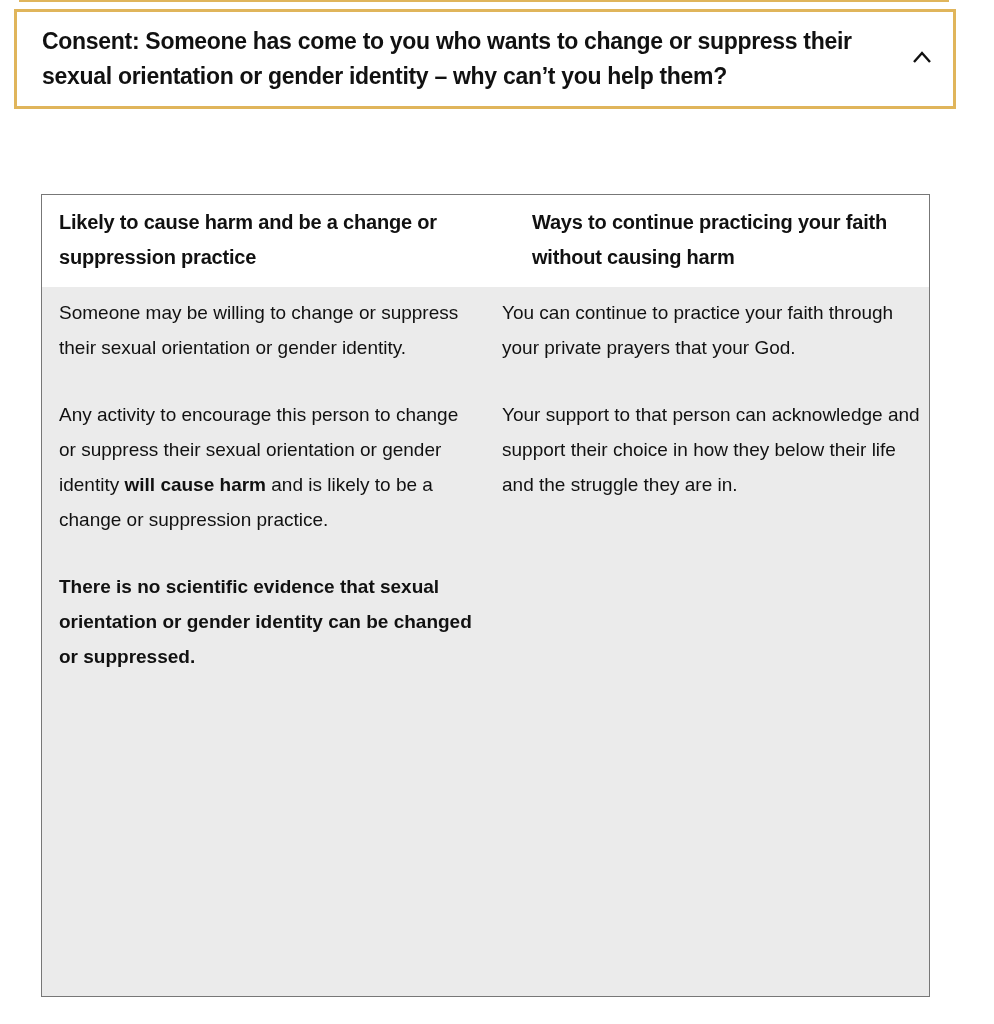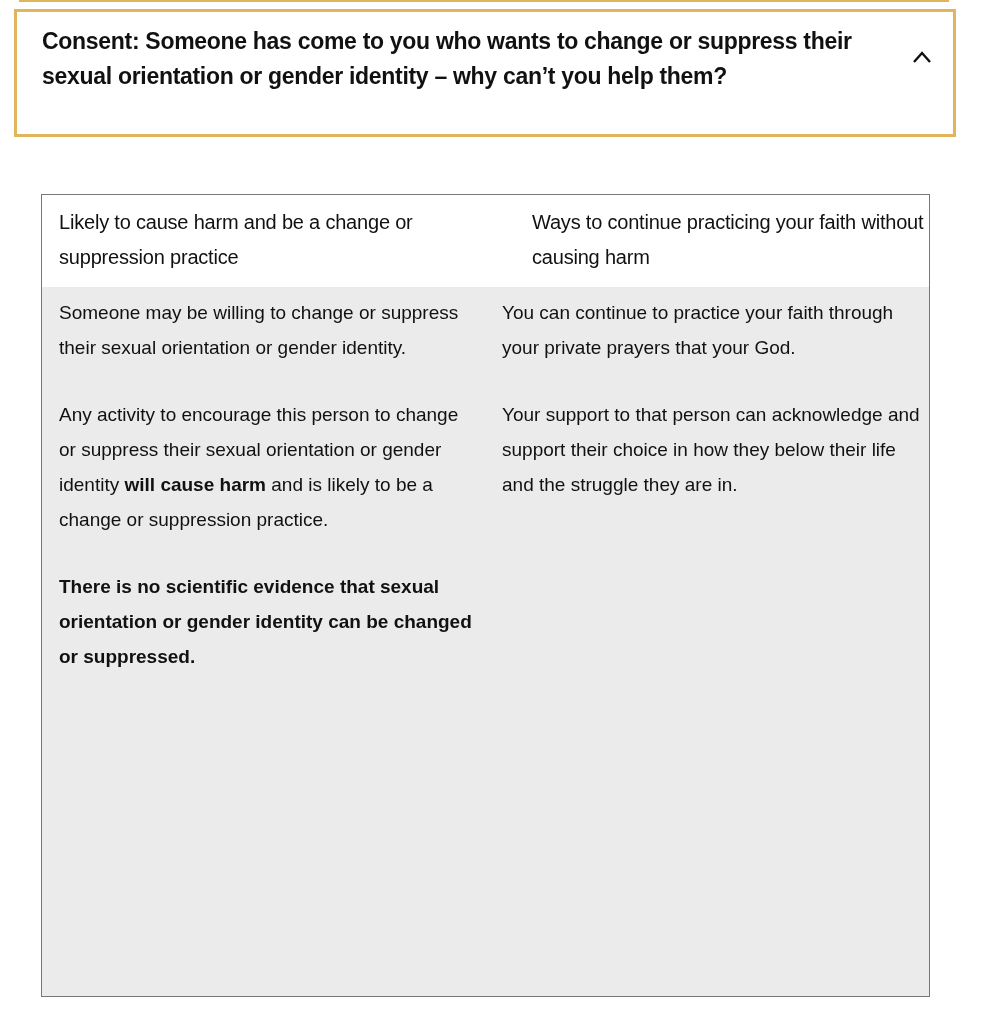--- a/index.html
+++ b/index.html
@@ -1,28 +1,28 @@
 <!DOCTYPE html>
 <html><head>
 <meta charset="utf-8">
 <style>
   html, body { margin:0; padding:0; background:#ffffff; }
   body { width:994px; height:1024px; position:relative; overflow:hidden;
          font-family:"Liberation Sans", "DejaVu Sans", sans-serif; color:#111; }
   .prev-accordion-edge { position:absolute; left:19px; top:-10px; width:930px; height:12px;
          border:3px solid #e0b55b; border-top:none; box-sizing:border-box; }
-  .accordion { position:absolute; left:14px; top:9px; width:942px; height:128px;
+  .accordion { position:absolute; left:14px; top:9px; width:942px; height:100px;
          border:3px solid #e0b55b; box-sizing:border-box; background:#fff; cursor:pointer; }
   .accordion-title { position:absolute; left:25px; top:12px; width:820px;
          font-weight:bold; font-size:23px; line-height:35px; letter-spacing:-0.3px; }
   .chevron { position:absolute; left:895px; top:38px; width:20px; height:14px; }
   .table { position:absolute; left:41px; top:194px; width:889px; height:803px;
          border:1.5px solid #777; box-sizing:border-box; background:#ebebeb; }
   .thead { position:absolute; left:0; top:0; width:100%; height:92px; background:#fff; }
-  .th { position:absolute; top:10px; font-weight:normal; font-size:20px; line-height:35px; letter-spacing:-0.2px; }
+  .th { position:absolute; top:10px; font-weight:bold; font-size:20px; line-height:35px; letter-spacing:-0.2px; }
   .th.c1 { left:17px; width:420px; }
   .th.c2 { left:460px; width:420px;margin-left:30px; }
   .col { position:absolute; top:100px; font-size:19px; line-height:35px; }
   .col.c1 { left:17px; width:420px; }
   .col.c2 { left:460px; width:420px; }
   .col p { margin:0 0 32px 0; }
   .col b { font-weight:bold; }
 </style>
 </head>
 <body>

